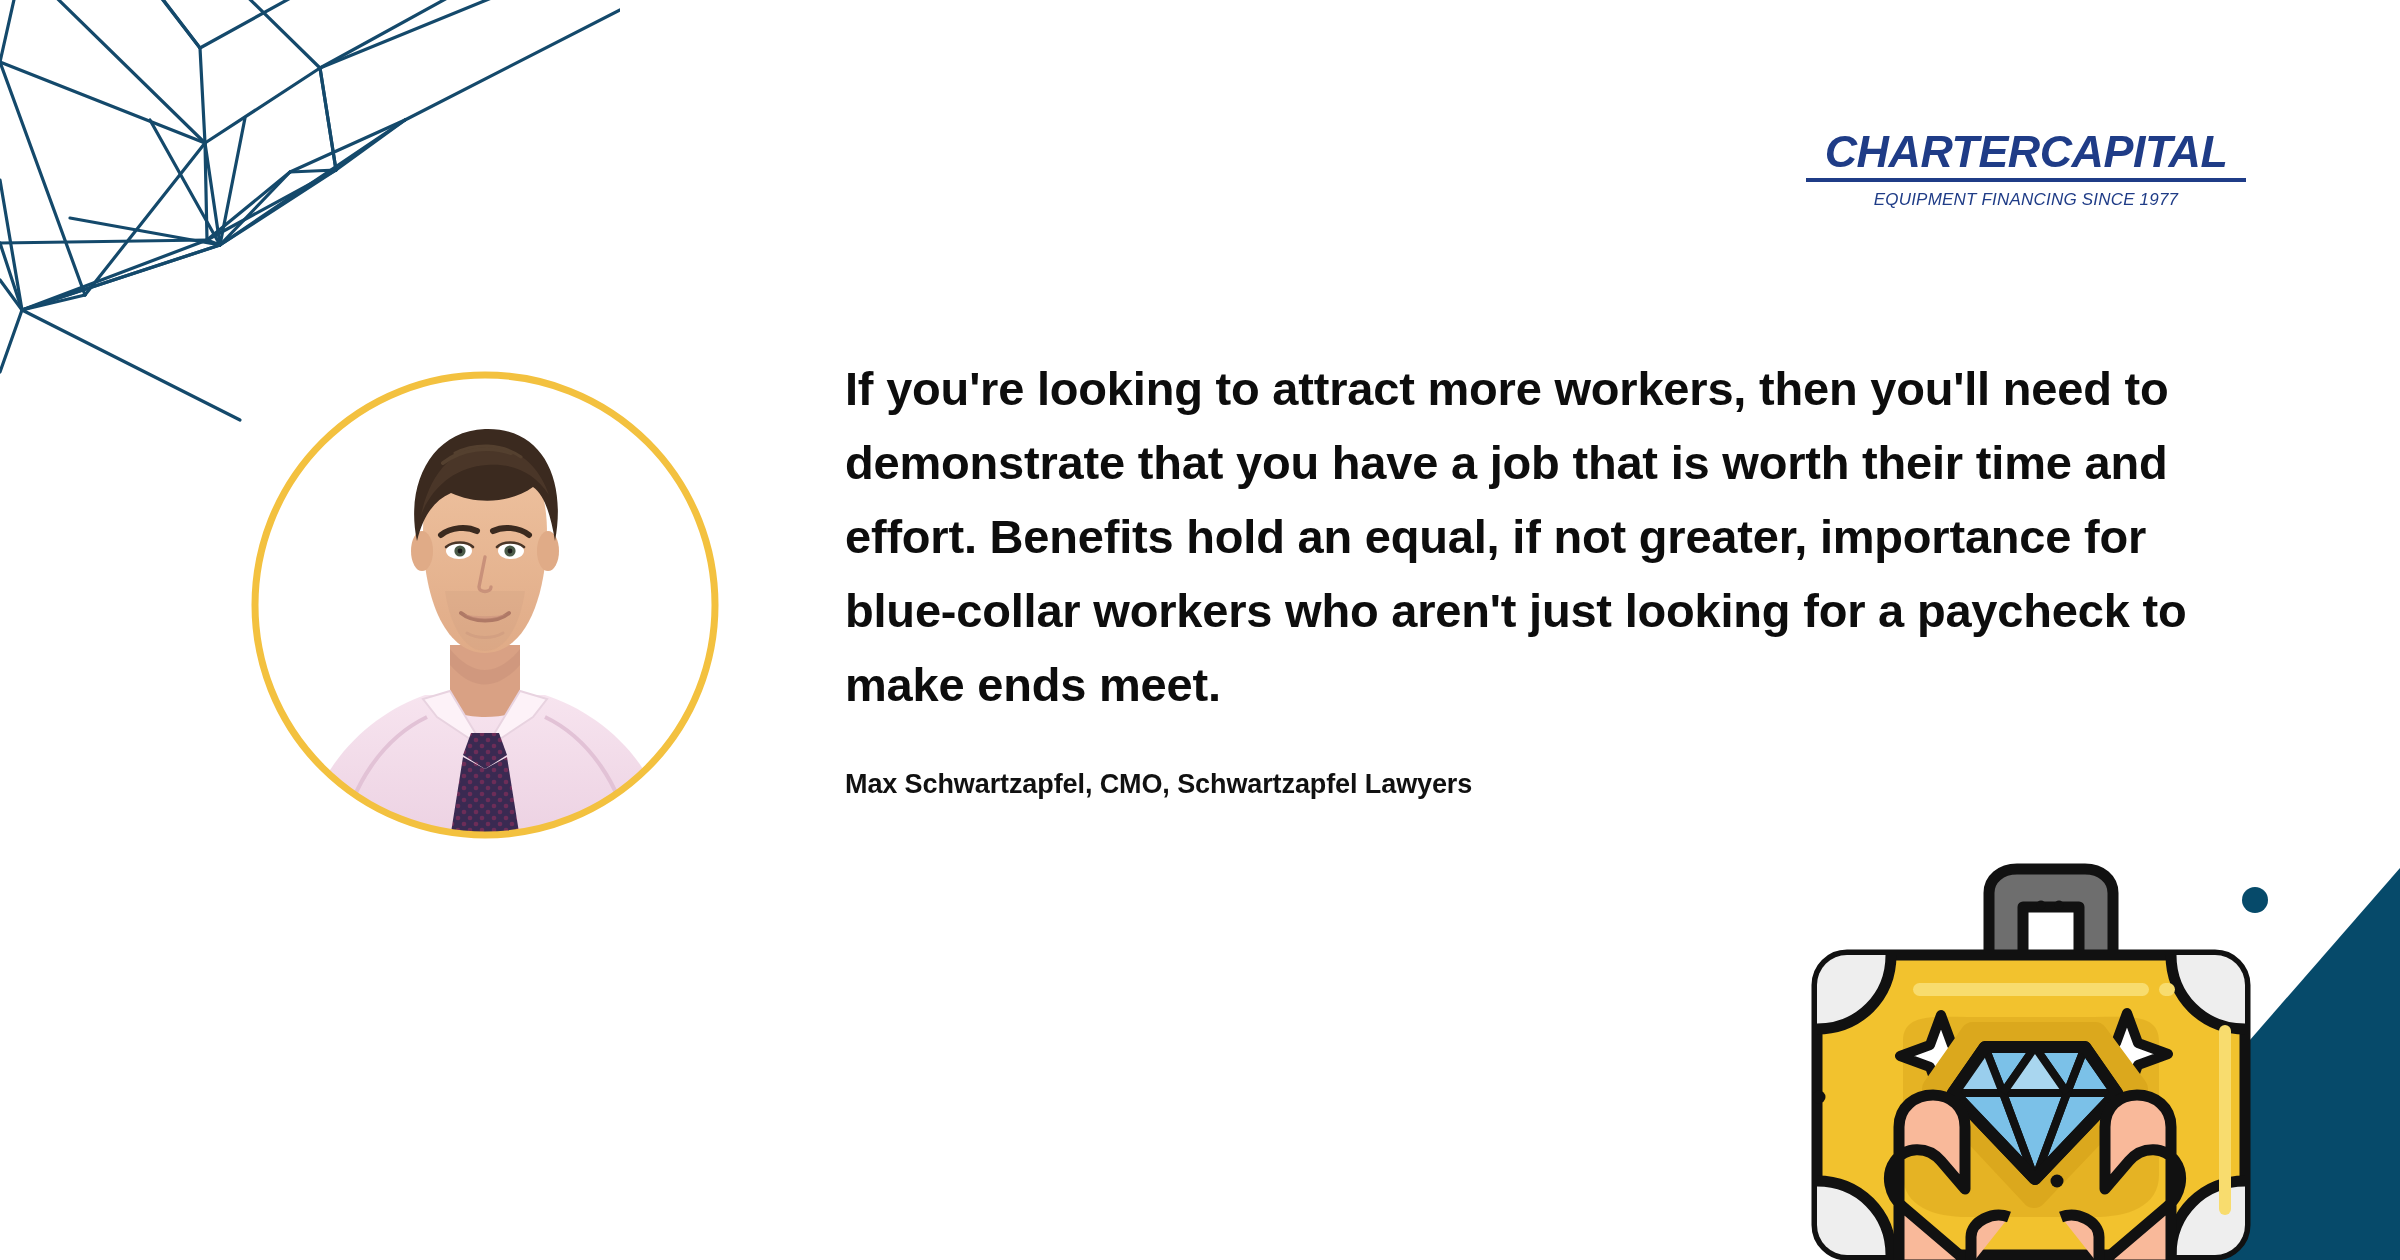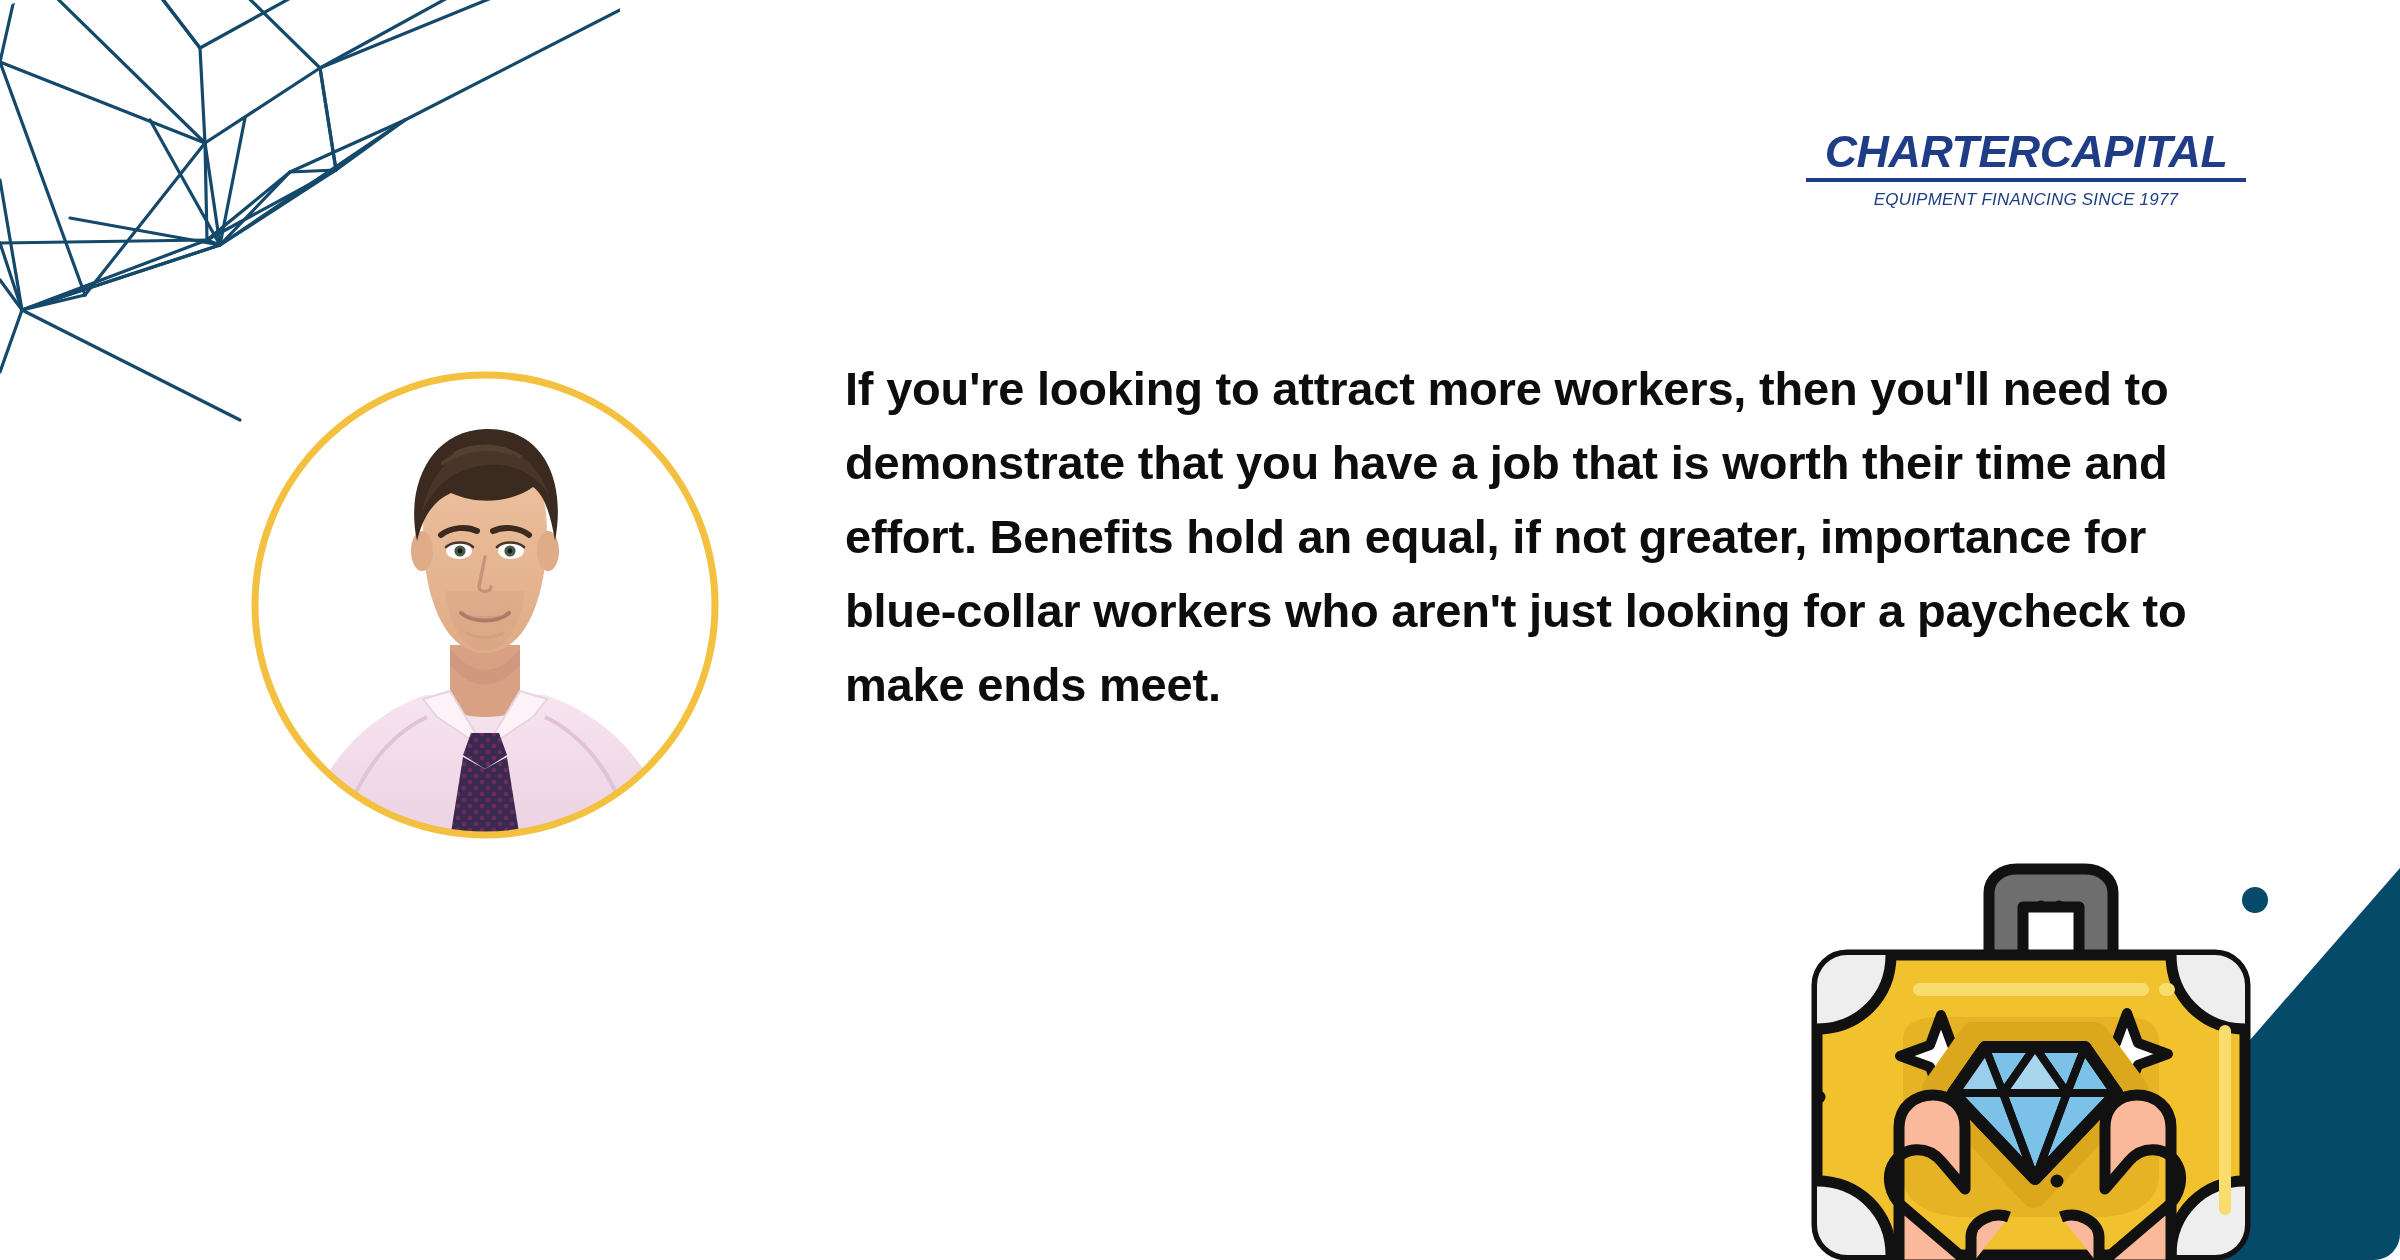--- a/index.html
+++ b/index.html
@@ -3,21 +3,21 @@
 <meta charset="utf-8">
 <style>
   html,body{margin:0;padding:0;}
   body{
     width:2400px;height:1260px;
     background:#ffffff;
     font-family:"Liberation Sans", sans-serif;
     overflow:hidden;
     position:relative;
   }
-  .stage{position:absolute;inset:0;width:2400px;height:1260px;overflow:hidden;border-radius:26px;}
+  .stage{position:absolute;inset:0;width:2400px;height:1260px;overflow:hidden;}
 
   
   .mesh{position:absolute;left:0;top:0;width:620px;height:430px;}
 
   
   .corner-wedge{position:absolute;right:0;bottom:0;width:420px;height:420px;}
 
   
   .logo{
     position:absolute;left:1806px;top:130px;width:440px;text-align:center;
@@ -209,20 +209,21 @@
 
         <path d="M 200 226 C 206 266 222 286 240 286 C 258 286 274 266 280 226" fill="#c79b80" opacity="0.22"></path>
       </g>
 
       <circle cx="240" cy="240" r="230" fill="none" stroke="#f3c13f" stroke-width="7"></circle>
     </svg>
   </div>
 
   <div class="quote-block">
     <p class="quote-text">If you're looking to attract more workers, then you'll need to demonstrate that you have a job that is worth their time and effort. Benefits hold an equal, if not greater, importance for blue-collar workers who aren't just looking for a paycheck to make ends meet.</p>
+    <div class="attribution">Max Schwartzapfel, CMO, Schwartzapfel Lawyers</div>
   </div>
 
   <div class="corner-wedge">
     <svg width="420" height="420" viewBox="0 0 420 420" xmlns="http://www.w3.org/2000/svg">
       <path d="M 420 28 L 420 420 L 78 420 Z" fill="#064a6a"></path>
       <circle cx="275" cy="60" r="13" fill="#064a6a"></circle>
     </svg>
   </div>
 
   <div class="briefcase">

